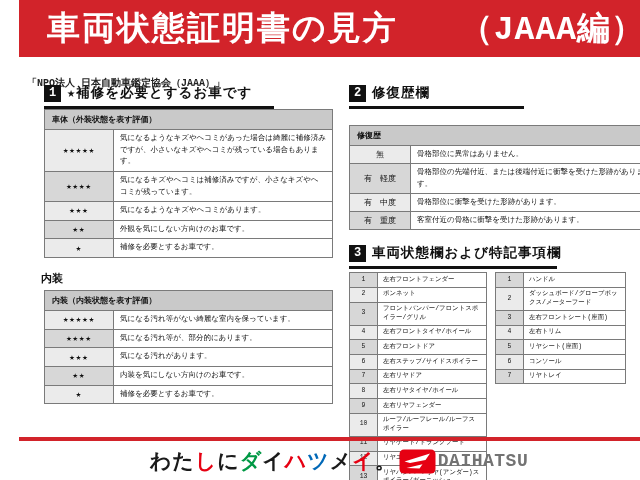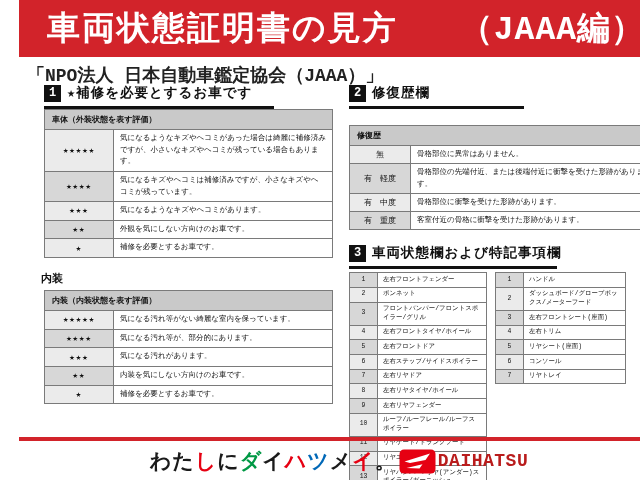--- a/index.html
+++ b/index.html
@@ -5,21 +5,21 @@
   html,body{margin:0;padding:0;background:#fff;}
   .page{position:relative;width:640px;height:480px;background:#ffffff;overflow:hidden;
         font-family:Liberation Mono, monospace;color:#111;margin-left:19px;}
 
   
   .banner{position:absolute;top:0;left:0;width:640px;height:57px;background:#d2232a;
           display:flex;align-items:center;color:#fff;font-weight:bold;}
   .banner .t1{font-size:33px;margin-left:28px;letter-spacing:2px;}
   .banner .t2{font-size:33px;margin-left:62px;letter-spacing:1px;}
 
-  .subtitle{position:absolute;top:63px;left:8px;font-size:18px;font-weight:bold;color:#222;}
+  .subtitle{position:absolute;top:76px;left:8px;font-size:10px;font-weight:bold;color:#222;}
 
   .col-left{position:absolute;left:25px;top:84px;width:289px;}
   .col-right{position:absolute;left:330px;top:84px;width:306px;}
 
   
   .sec-head{display:flex;align-items:center;gap:6px;border-bottom:3px solid #111;padding-bottom:4px;}
   .sec-head .num{width:17px;height:17px;background:#111;color:#fff;font-size:12px;font-weight:bold;
                  display:flex;align-items:center;justify-content:center;flex:0 0 17px;}
   .sec-head .st{font-size:13.5px;font-weight:bold;letter-spacing:1px;white-space:nowrap;}
   #sec1{width:230px;} #sec2{width:175px;} #sec3{width:208px;margin-top:14px;}
@@ -45,21 +45,21 @@
   .parts td.nm{padding:2.5px 5px;background:#fff;}
   .parts-l{width:138px;} .parts-r{width:131px;}
 
   .bg-a{background:#ebebeb;} .bg-b{background:#d7d7d7;}
 
   
   .footer-line{position:absolute;top:437px;left:0;width:640px;height:4px;background:#d2232a;}
   .footer{position:absolute;top:446px;left:0;width:640px;height:30px;
           display:flex;align-items:center;justify-content:center;gap:2px;}
   .slogan{font-size:21px;font-weight:bold;letter-spacing:1px;white-space:nowrap;}
-  .brand{font-size:18px;font-weight:bold;color:#b91c1c;letter-spacing:0.5px;}
+  .brand{font-size:18px;font-weight:bold;color:#737373;letter-spacing:0.5px;}
   .emblem{display:flex;align-items:center;}
 </style>
 </head>
 <body>
 
 <div class="page">
 
   <div class="banner">
     <span class="t1">車両状態証明書の見方</span>
     <span class="t2">（JAAA編）</span>

